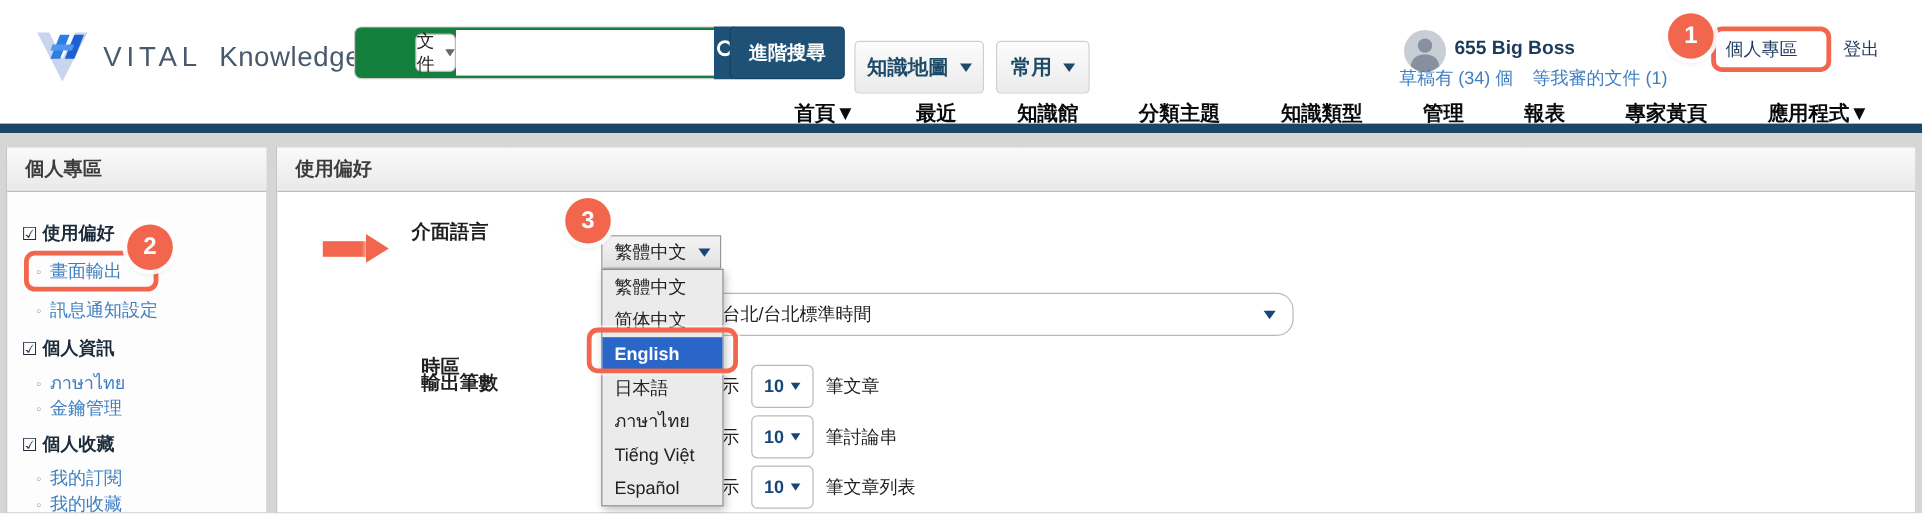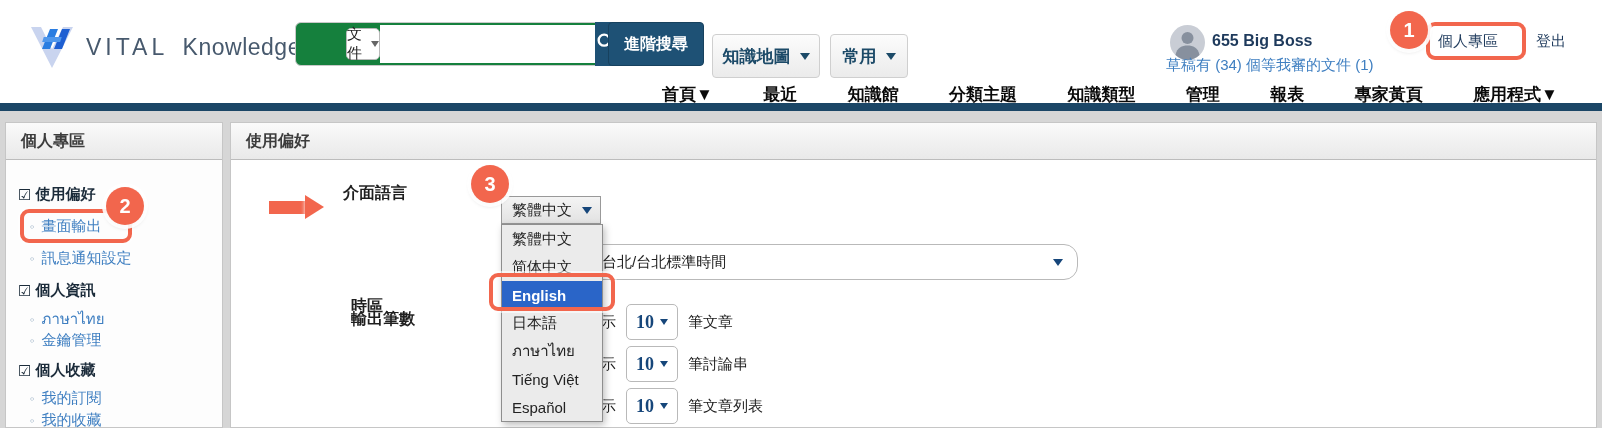--- a/index.html
+++ b/index.html
@@ -46,21 +46,21 @@
     border:1px solid #17415e; border-radius:4px; display:flex; align-items:center; cursor:pointer;
   }
   .btn-menu {
     top:22px; height:44px; border:1px solid #cfcfcf; border-radius:4px;
     background:linear-gradient(#fcfcfc,#ebebeb); color:#1c4a68;
     font-size:17px; font-weight:bold; display:flex; align-items:center;
     justify-content:center; gap:9px; cursor:pointer;margin-top:12px;
   }
 
   .user-name { left:1212px; top:32px; font-size:16px; font-weight:bold; color:#1e3a5c; }
-  .user-links { left:1166px; top:56px; font-size:15px; color:#3f7fc1; display:flex; gap:0; }
+  .user-links { left:1166px; top:56px; font-size:15px; color:#3f7fc1; display:flex; gap:16px; }
   .user-links span { cursor:pointer; }
   .link-plain { font-size:15px; color:#1e3a5c; cursor:pointer; }
 
   .badge {
     width:38px; height:38px; border-radius:50%; background:#f2664d; color:#fff;
     font-size:20px; font-weight:bold; display:flex; align-items:center; justify-content:center;
     box-shadow:0 0 0 4px rgba(255,255,255,.9), 0 2px 5px rgba(0,0,0,.25);
     z-index:40;
   }
   .red-outline {
@@ -124,21 +124,21 @@
     background:#fff; border:1px solid #b9b9b9; border-radius:14px;
     display:flex; align-items:center; cursor:pointer;
   }
   .tz-select span.val { font-size:15px; color:#222; padding-left:100px; flex:1; white-space:nowrap; }
   .tz-select .caret { margin-right:14px; }
 
   .out-row { display:flex; align-items:center; gap:10px; z-index:5; left:355px; height:36px; }
   .out-row .txt { font-size:15px; color:#222; white-space:nowrap; }
   .mini-select { width:52px; height:36px; background:#fff; border:1px solid #b9b9b9;
     border-radius:5px; display:flex; align-items:center; justify-content:center; gap:6px; cursor:pointer; }
-  .mini-select span { font-size:18px; font-weight:bold; color:#16467a;font-family:Liberation Serif, serif; }
+  .mini-select span { font-size:15px; font-weight:bold; color:#16467a; }
   .mini-select .caret { border-left-width:4px; border-right-width:4px; border-top-width:6px; border-top-color:#16467a; }
 </style>
 </head>
 <body>
 
 <div id="app">
 
   <div class="abs" style="left:28px; top:24px;">
     <svg width="48" height="46" viewBox="0 0 48 46">
       <path d="M3 3 L24 44 L45 3 L35 3 L24 25 L13 3 Z" fill="#c9d4ef"></path>

